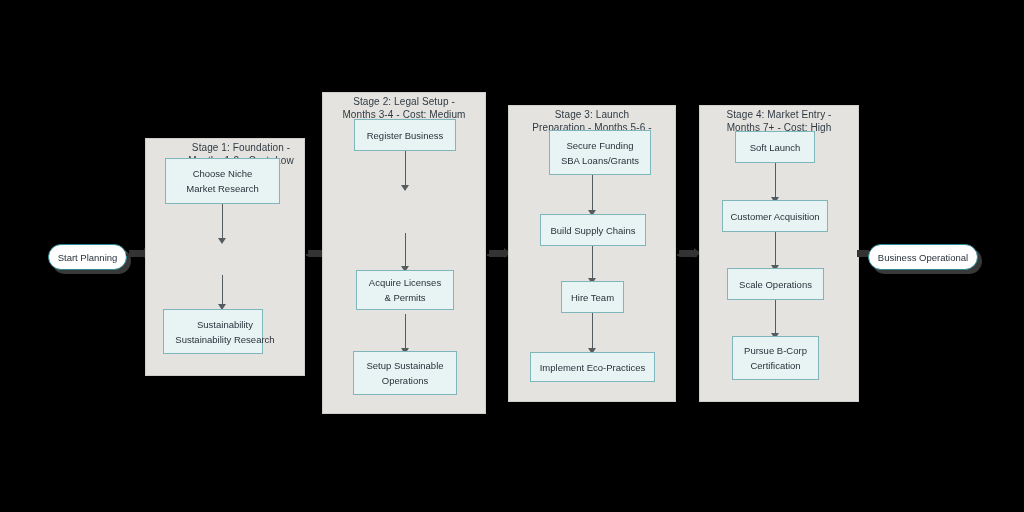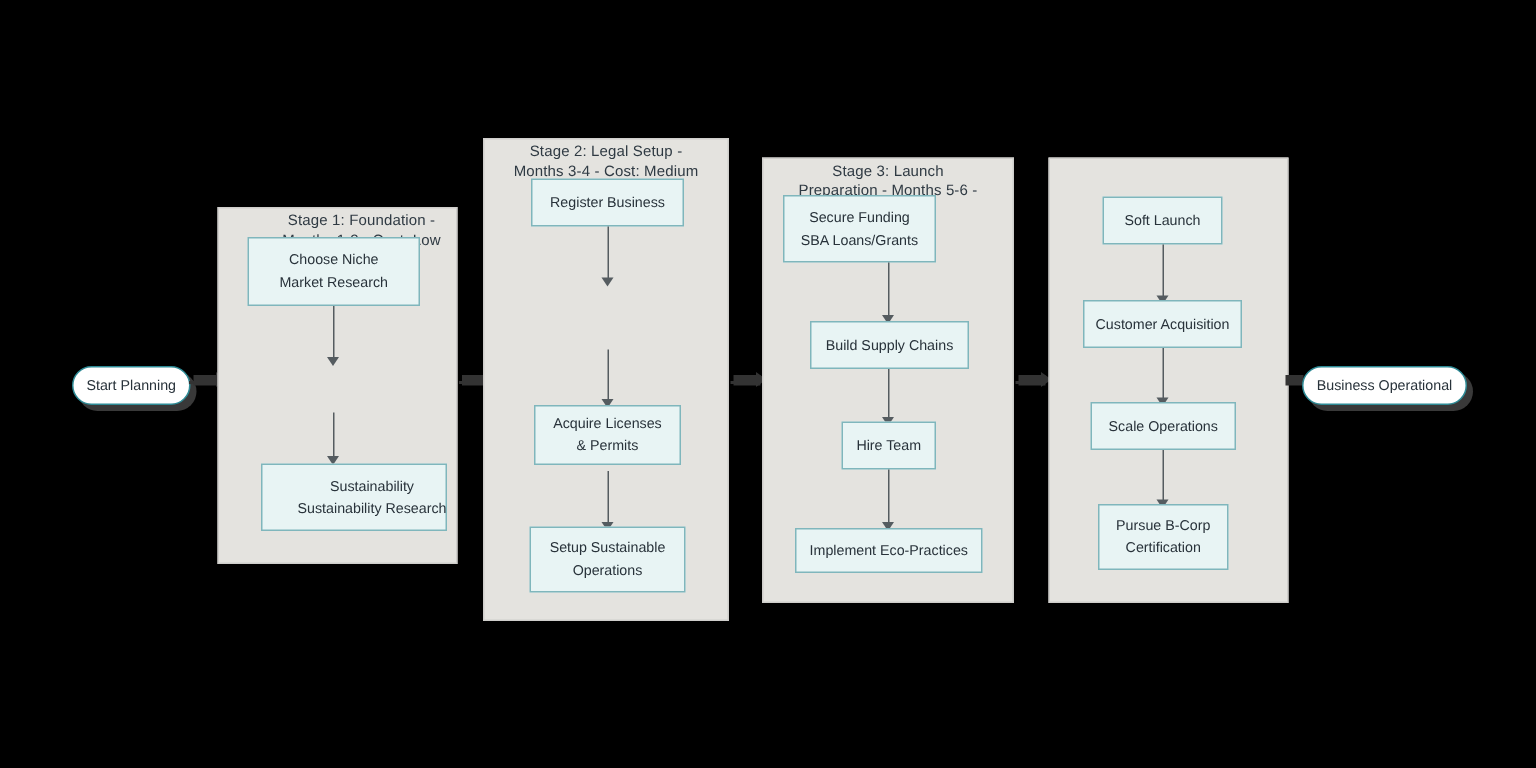--- a/index.html
+++ b/index.html
@@ -56,21 +56,21 @@
   <div class="node" style="left:165px;top:158px;width:115px;height:46px;">
     <span>Choose Niche</span>
     <span>Market Research</span>
   </div>
   <div class="vline" style="left:222px;top:204px;height:36px;"></div>
   <div class="vhead" style="left:218px;top:238px;"></div>
 
   <div class="vline" style="left:222px;top:275px;height:31px;"></div>
   <div class="vhead" style="left:218px;top:304px;"></div>
 
-  <div class="node" style="left:174px;top:309px;width:124px;height:45px;padding-left:24px;">
+  <div class="node" style="left:163px;top:309px;width:100px;height:45px;padding-left:24px;">
     <span>Sustainability</span>
     <span>Sustainability Research</span>
   </div>
 
   <div class="hstub" style="left:306px;top:254px;width:8px;"></div>
   <div class="hlink" style="left:308px;top:250px;width:18px;"></div>
   <div class="hhead" style="left:323px;top:248px;"></div>
 
   <div class="cluster" style="left:322px;top:92px;width:164px;height:322px;">
     <div class="shadow"></div>
@@ -102,21 +102,21 @@
   <div class="hstub" style="left:487px;top:254px;width:8px;"></div>
   <div class="hlink" style="left:489px;top:250px;width:18px;"></div>
   <div class="hhead" style="left:504px;top:248px;"></div>
 
   <div class="cluster" style="left:508px;top:105px;width:168px;height:297px;">
     <div class="shadow"></div>
   </div>
   <div class="cluster-title" style="left:508px;top:108px;width:168px;">Stage 3: Launch
 Preparation - Months 5-6 -</div>
 
-  <div class="node" style="left:522px;top:130px;width:102px;height:45px;">
+  <div class="node" style="left:549px;top:130px;width:102px;height:45px;">
     <span>Secure Funding</span>
     <span>SBA Loans/Grants</span>
   </div>
   <div class="vline" style="left:592px;top:175px;height:37px;"></div>
   <div class="vhead" style="left:588px;top:210px;"></div>
 
   <div class="node" style="left:540px;top:214px;width:106px;height:32px;">
     <span>Build Supply Chains</span>
   </div>
   <div class="vline" style="left:592px;top:246px;height:34px;"></div>
@@ -132,20 +132,22 @@
     <span>Implement Eco-Practices</span>
   </div>
 
   <div class="hstub" style="left:677px;top:254px;width:8px;"></div>
   <div class="hlink" style="left:679px;top:250px;width:18px;"></div>
   <div class="hhead" style="left:694px;top:248px;"></div>
 
   <div class="cluster" style="left:699px;top:105px;width:160px;height:297px;">
     <div class="shadow"></div>
   </div>
+  <div class="cluster-title" style="left:699px;top:108px;width:160px;">Stage 4: Market Entry -
+Months 7+ - Cost: High</div>
 
   <div class="node" style="left:735px;top:131px;width:80px;height:32px;">
     <span>Soft Launch</span>
   </div>
   <div class="vline" style="left:775px;top:163px;height:36px;"></div>
   <div class="vhead" style="left:771px;top:197px;"></div>
 
   <div class="node" style="left:722px;top:200px;width:106px;height:32px;">
     <span>Customer Acquisition</span>
   </div>

